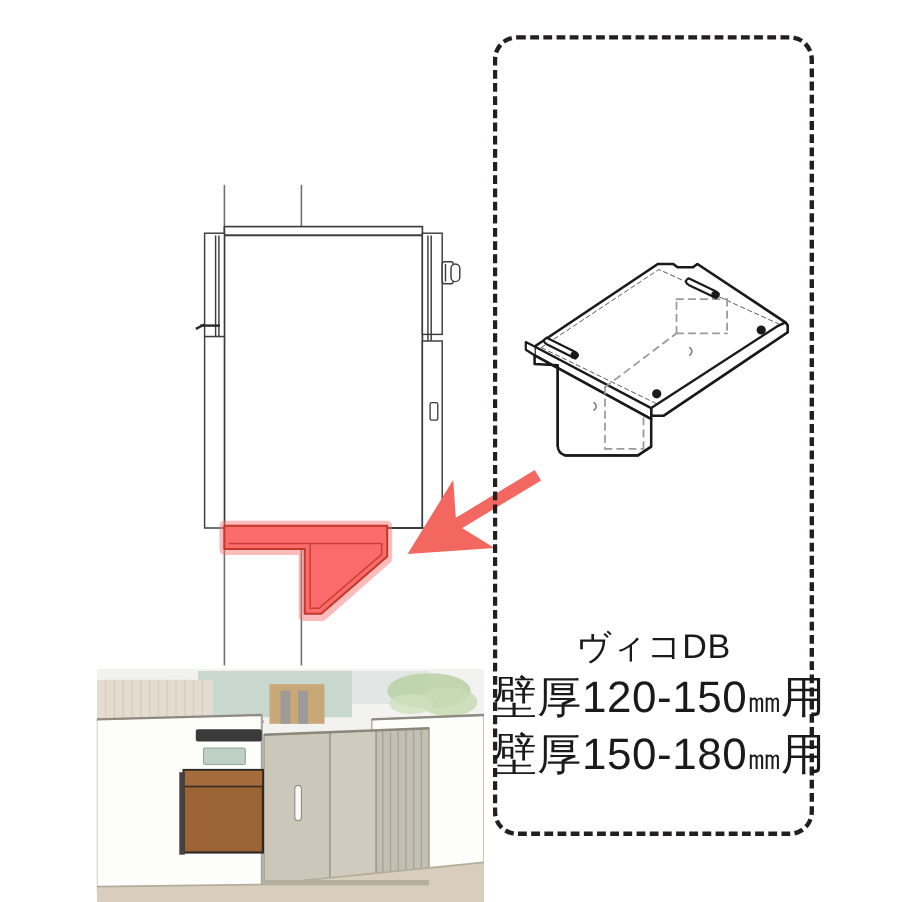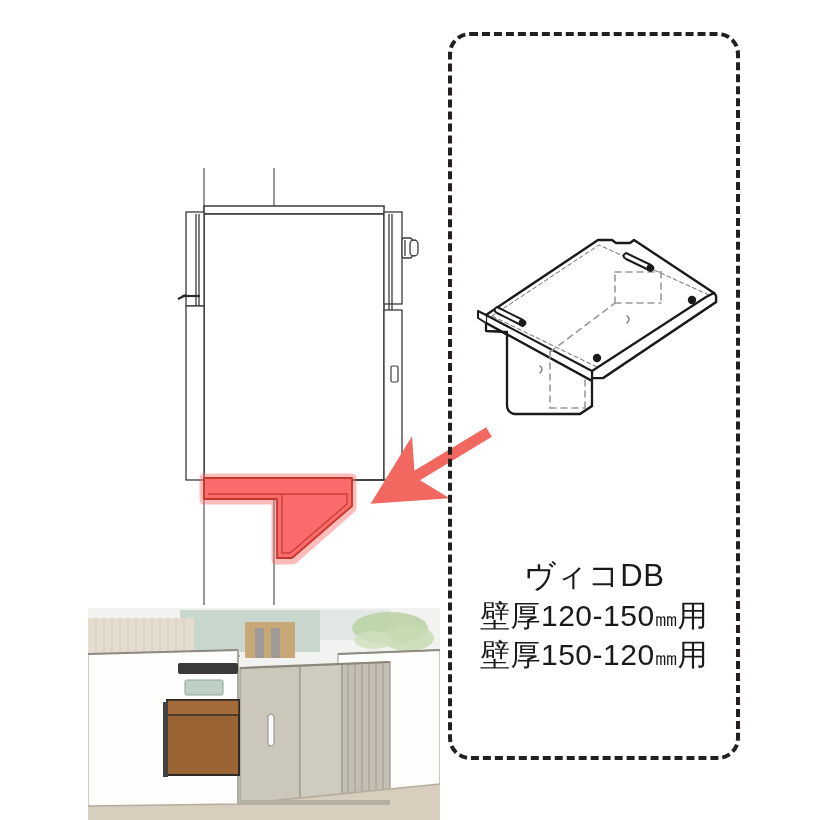--- a/index.html
+++ b/index.html
@@ -49,23 +49,24 @@
     color: #1a1a1a;
     line-height: 1.30;
     letter-spacing: 0.5px;
   }
   #caption .cap-line {
     display: block;
     white-space: nowrap;
   }
   #caption .cap-1, #caption .cap-2 {
     font-size: 31px;
+    margin-top: 12px;
   }
   #caption .cap-3, #caption .cap-4 {
-    font-size: 30px;
+    font-size: 40px;
   }
   .mm { font-size: 0.78em; letter-spacing: -0.5px; }
 </style>
 </head>
 <body>
 
 <div id="stage">
 
   <svg class="layer" viewBox="0 0 820 820" width="820" height="820">
     <g stroke-linecap="butt" stroke-linejoin="miter" fill="none">
@@ -184,21 +185,21 @@
         <path d="M540 366 q4 3 0 7"></path>
       </g>
 
       <path d="M486 315 L478 311 L478 318 L486 323" fill="#ffffff" stroke="#1a1a1a" stroke-width="2.0"></path>
     </g>
   </svg>
 
   <div id="caption">
     <span class="cap-line cap-1">ヴィコDB</span>
     <span class="cap-line cap-3"><span>壁厚120-150</span><span class="mm">㎜</span><span>用</span></span>
-    <span class="cap-line cap-4"><span>壁厚150-120</span><span class="mm">㎜</span><span>用</span></span>
+    <span class="cap-line cap-4"><span>壁厚150-180</span><span class="mm">㎜</span><span>用</span></span>
   </div>
 
   <svg class="layer" viewBox="0 0 820 820" width="820" height="820">
     <defs>
       <clipPath id="photoClip">
         <rect x="88" y="608" width="352" height="212"></rect>
       </clipPath>
     </defs>
     <g clip-path="url(#photoClip)">
 

